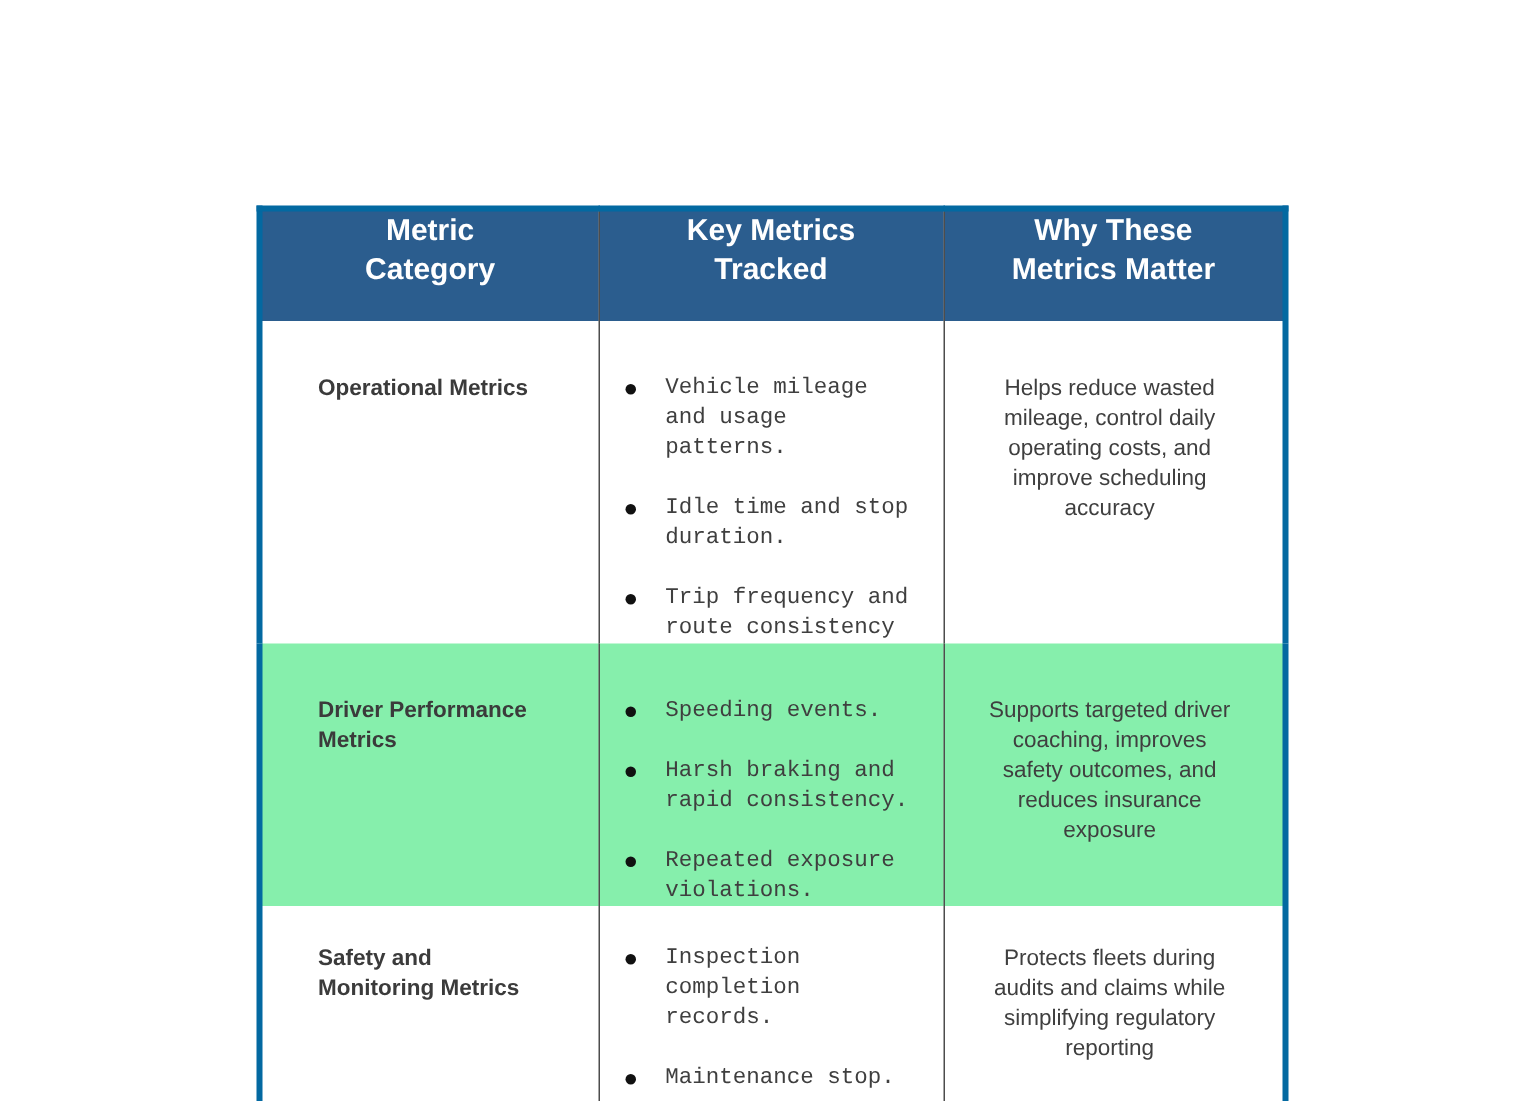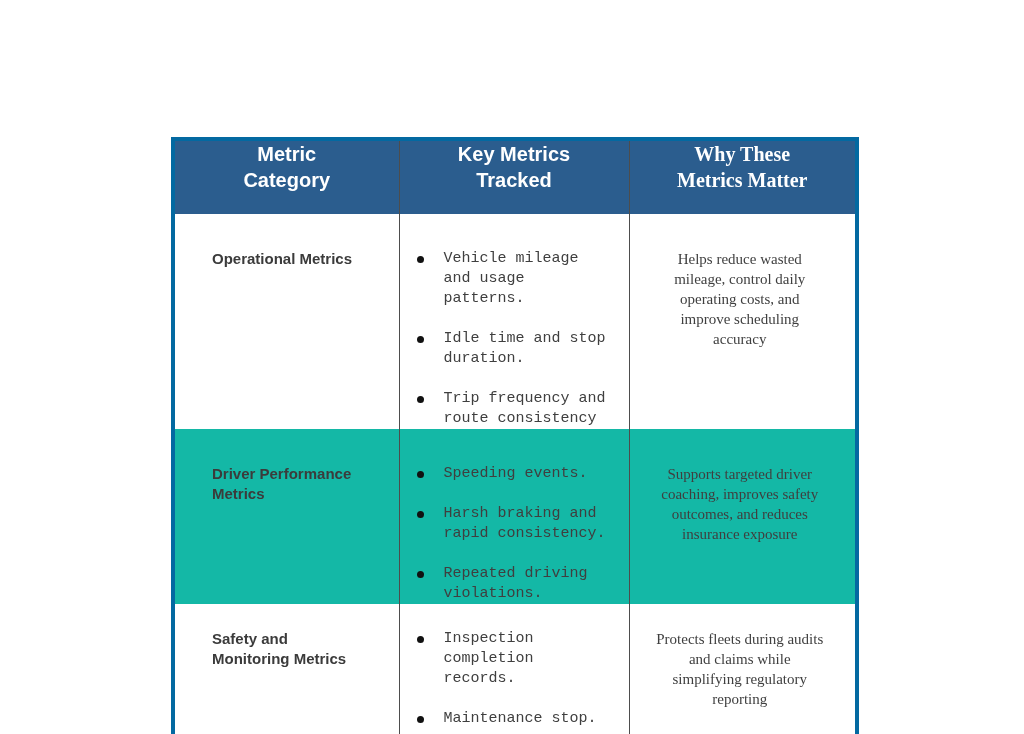--- a/index.html
+++ b/index.html
@@ -38,35 +38,35 @@
   }
   .metrics-table col.c1 { width: 226px; }
   .metrics-table col.c2 { width: 230px; }
   .metrics-table col.c3 { width: 228px; }
   .metrics-table th, .metrics-table td {
     border-left: 1px solid #4d4d4d;
     border-right: 1px solid #4d4d4d;
     vertical-align: top;
   }
   .metrics-table th:first-child, .metrics-table td:first-child { border-left: none; }
-  .metrics-table th:last-child, .metrics-table td:last-child { border-right: none; font-family: Liberation Serif, serif; }
+  .metrics-table th:last-child, .metrics-table td:last-child { border-right: none; }
   thead th {
     height: 75px;
     background: #2b5d8e;
     color: #ffffff;
     font-size: 20px;
     font-weight: bold;
     text-align: center;
     vertical-align: middle;
     line-height: 26px;
     border-left-color: #2f2f2f;
     border-right-color: #2f2f2f;
   }
   tr.row-1 td { height: 146px; padding-top: 35px; }
-  tr.row-2 td { height: 172px; padding-top: 35px; background: #14b8a6; }
+  tr.row-2 td { height: 172px; padding-top: 35px; background: #86efac; }
   tr.row-3 td { height: 136px; padding-top: 25px; }
   td.cat-cell {
     padding-left: 37px;
     padding-right: 34px;
     font-size: 15px;
     font-weight: bold;
     color: #3b3b3b;
     line-height: 20px;
   }
   td.metrics-cell { padding-left: 13px; padding-right: 14px; font-family: Liberation Mono, monospace; }
@@ -139,21 +139,21 @@
           </ul>
         </td>
         <td class="why-cell">Helps reduce wasted mileage, control daily operating costs, and improve scheduling accuracy</td>
       </tr>
       <tr class="row-2">
         <td class="cat-cell">Driver Performance Metrics</td>
         <td class="metrics-cell">
           <ul class="bullet-list">
             <li class="bullet-item"><span class="bullet-dot"></span><span>Speeding events.</span></li>
             <li class="bullet-item"><span class="bullet-dot"></span><span>Harsh braking and rapid consistency.</span></li>
-            <li class="bullet-item"><span class="bullet-dot"></span><span>Repeated driving violations.</span></li>
+            <li class="bullet-item"><span class="bullet-dot"></span><span>Repeated exposure violations.</span></li>
           </ul>
         </td>
         <td class="why-cell">Supports targeted driver coaching, improves safety outcomes, and reduces insurance exposure</td>
       </tr>
       <tr class="row-3">
         <td class="cat-cell">Safety and Monitoring Metrics</td>
         <td class="metrics-cell">
           <ul class="bullet-list">
             <li class="bullet-item"><span class="bullet-dot"></span><span>Inspection completion records.</span></li>
             <li class="bullet-item"><span class="bullet-dot"></span><span>Maintenance stop.</span></li>

